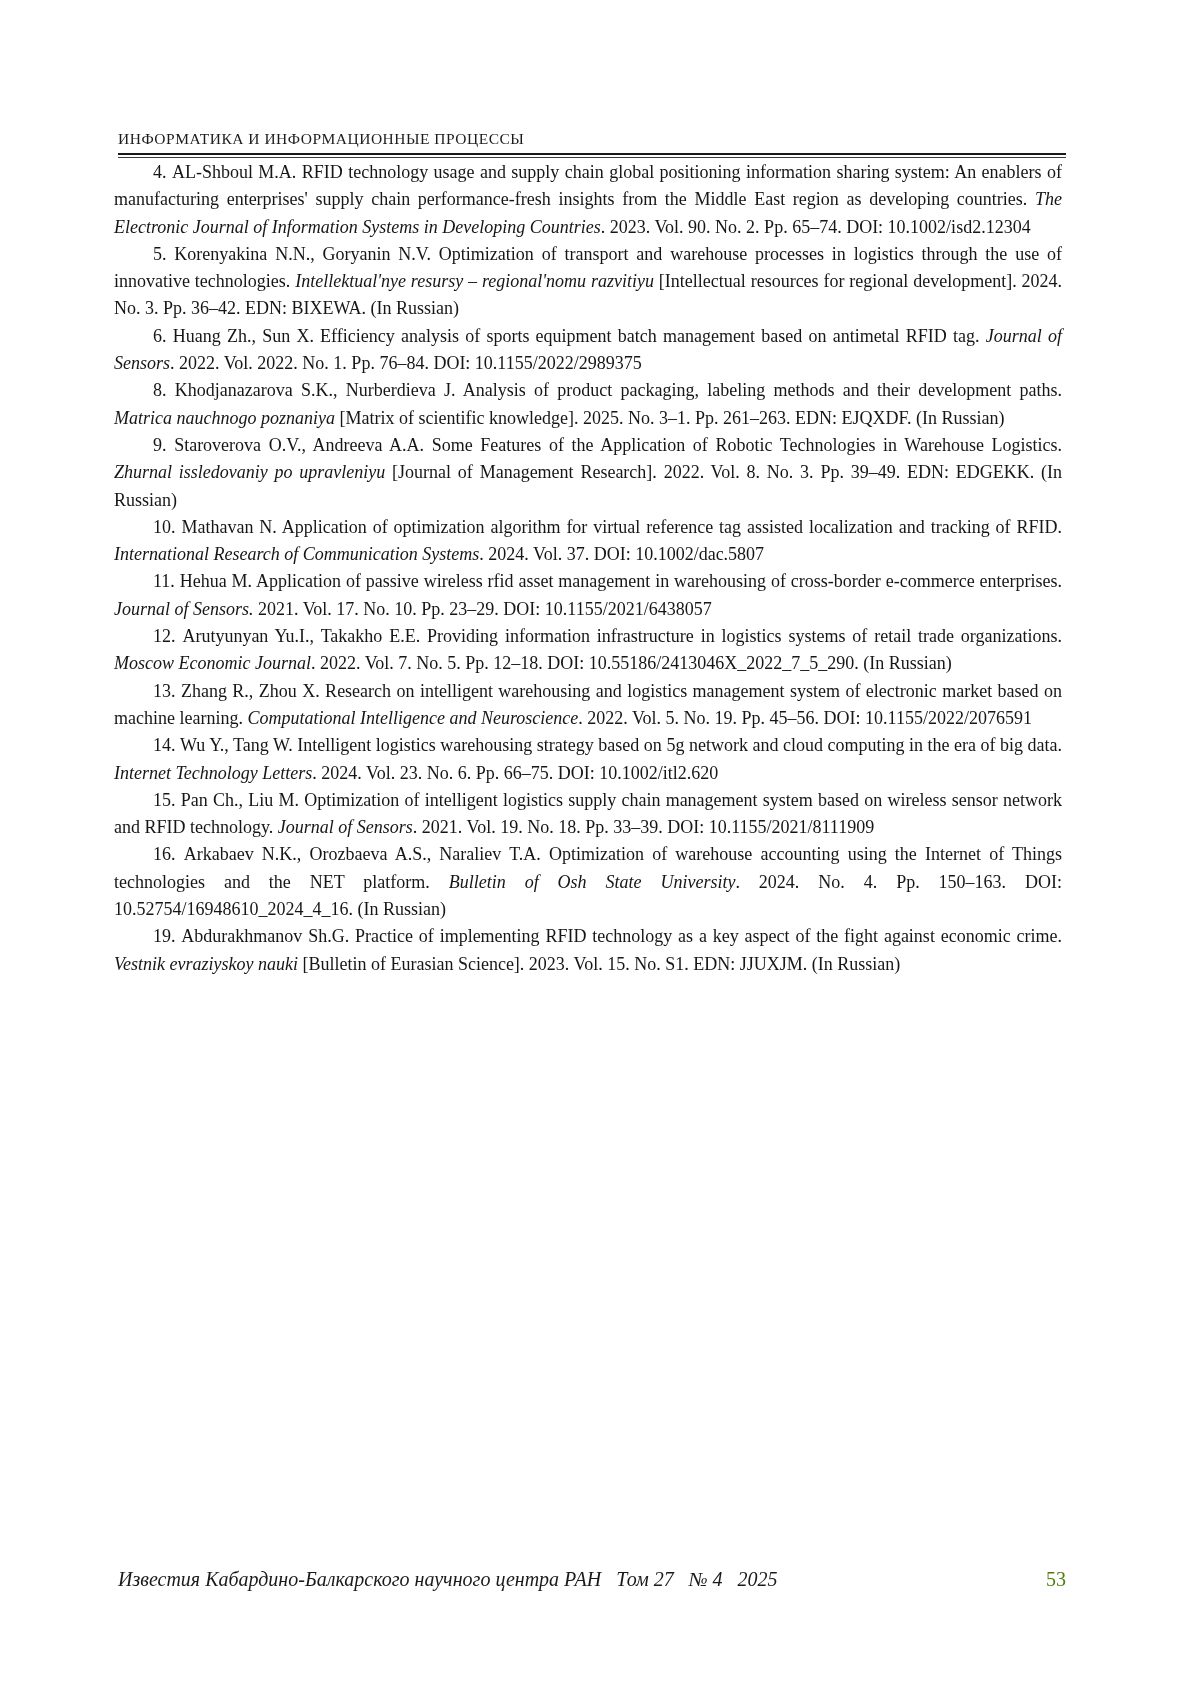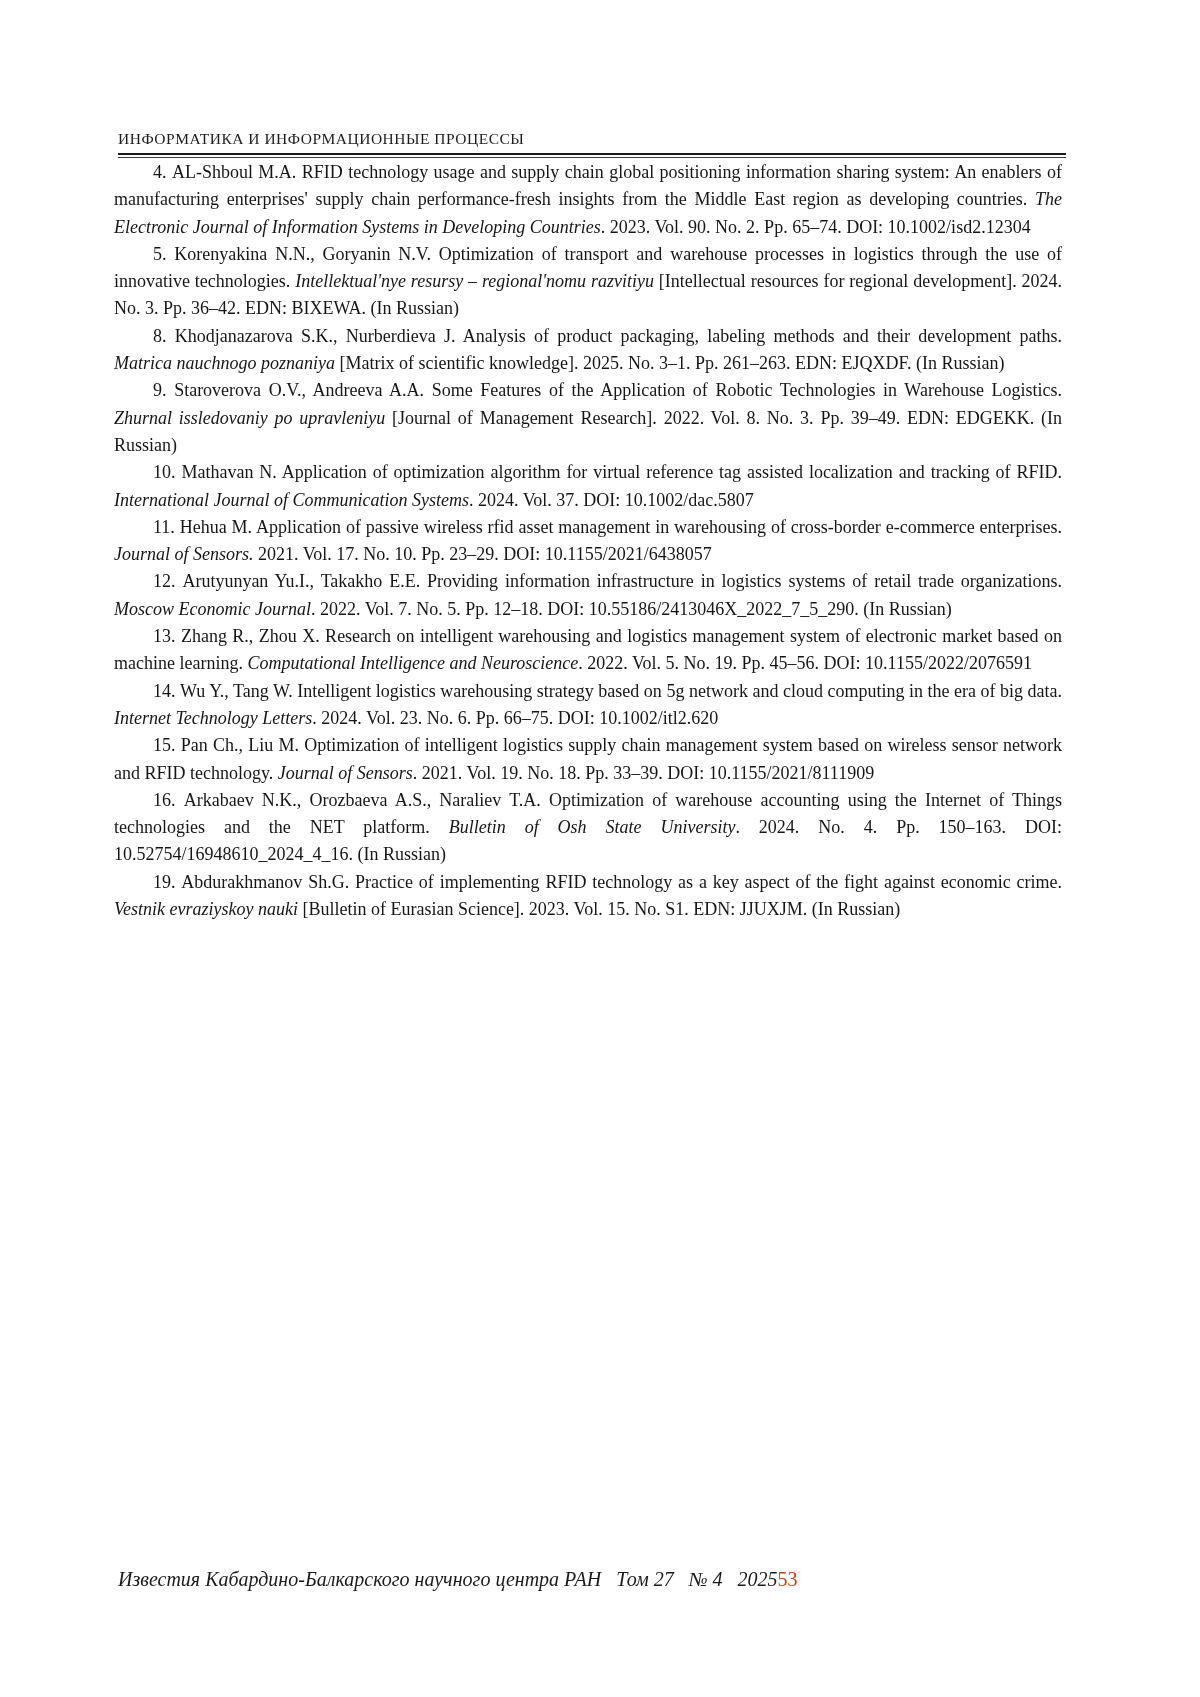--- a/index.html
+++ b/index.html
@@ -57,50 +57,51 @@
   }
   .references i {
     font-style: italic;
   }
   .page-footer {
     position: absolute;
     top: 1568px;
     left: 118px;
     width: 948px;
     display: flex;
-    justify-content: flex-start;
+    justify-content: space-between;
     align-items: baseline;
     font-size: 20px;
   }
   .footer-journal {
     font-style: italic;
     white-space: pre;
     color: #1a1a1a;
   }
   .footer-page {
     font-style: normal;
-    color: #c2410c;
+    color: #4d7c0f;
   }
 </style>
 </head>
 <body>
 
 <div class="page">
 
   <div class="running-header">
     <div class="header-text">ИНФОРМАТИКА И ИНФОРМАЦИОННЫЕ ПРОЦЕССЫ</div>
     <div class="header-rule"></div>
   </div>
 
   <div class="references">
       <p class="ref"><span>4.&nbsp;</span><span>AL-Shboul M.A. RFID technology usage and supply chain global positioning information sharing system: An enablers of manufacturing enterprises' supply chain performance-fresh insights from the Middle East region as developing countries. </span><i>The Electronic Journal of Information Systems in Developing Countries</i><span>. 2023. Vol. 90. No. 2. Pp. 65–74. DOI: 10.1002/isd2.12304</span></p>
       <p class="ref"><span>5.&nbsp;</span><span>Korenyakina N.N., Goryanin N.V. Optimization of transport and warehouse processes in logistics through the use of innovative technologies. </span><i>Intellektual'nye resursy – regional'nomu razvitiyu</i><span> [Intellectual resources for regional development]. 2024. No. 3. Pp. 36–42. EDN: BIXEWA. (In Russian)</span></p>
+      <p class="ref"><span>6.&nbsp;</span><span>Huang Zh., Sun X. Efficiency analysis of sports equipment batch management based on antimetal RFID tag. </span><i>Journal of Sensors</i><span>. 2022. Vol. 2022. No. 1. Pp. 76–84. DOI: 10.1155/2022/2989375</span></p>
       <p class="ref"><span>8.&nbsp;</span><span>Khodjanazarova S.K., Nurberdieva J. Analysis of product packaging, labeling methods and their development paths. </span><i>Matrica nauchnogo poznaniya</i><span> [Matrix of scientific knowledge]. 2025. No. 3–1. Pp. 261–263. EDN: EJQXDF. (In Russian)</span></p>
       <p class="ref"><span>9.&nbsp;</span><span>Staroverova O.V., Andreeva A.A. Some Features of the Application of Robotic Technologies in Warehouse Logistics. </span><i>Zhurnal issledovaniy po upravleniyu</i><span> [Journal of Management Research]. 2022. Vol. 8. No. 3. Pp. 39–49. EDN: EDGEKK. (In Russian)</span></p>
-      <p class="ref"><span>10.&nbsp;</span><span>Mathavan N. Application of optimization algorithm for virtual reference tag assisted localization and tracking of RFID. </span><i>International Journal of Communication Systems</i><span>. 2024. Vol. 37. DOI: 10.1002/dac.5807</span></p>
+      <p class="ref"><span>10.&nbsp;</span><span>Mathavan N. Application of optimization algorithm for virtual reference tag assisted localization and tracking of RFID. </span><i>International Research of Communication Systems</i><span>. 2024. Vol. 37. DOI: 10.1002/dac.5807</span></p>
       <p class="ref"><span>11.&nbsp;</span><span>Hehua M. Application of passive wireless rfid asset management in warehousing of cross-border e-commerce enterprises. </span><i>Journal of Sensors.</i><span> 2021. Vol. 17. No. 10. Pp. 23–29. DOI: 10.1155/2021/6438057</span></p>
       <p class="ref"><span>12.&nbsp;</span><span>Arutyunyan Yu.I., Takakho E.E. Providing information infrastructure in logistics systems of retail trade organizations. </span><i>Moscow Economic Journal</i><span>. 2022. Vol. 7. No. 5. Pp. 12–18. DOI: 10.55186/2413046X_2022_7_5_290. (In Russian)</span></p>
       <p class="ref"><span>13.&nbsp;</span><span>Zhang R., Zhou X. Research on intelligent warehousing and logistics management system of electronic market based on machine learning. </span><i>Computational Intelligence and Neuroscience</i><span>. 2022. Vol. 5. No. 19. Pp. 45–56. DOI: 10.1155/2022/2076591</span></p>
       <p class="ref"><span>14.&nbsp;</span><span>Wu Y., Tang W. Intelligent logistics warehousing strategy based on 5g network and cloud computing in the era of big data. </span><i>Internet Technology Letters</i><span>. 2024. Vol. 23. No. 6. Pp. 66–75. DOI: 10.1002/itl2.620</span></p>
       <p class="ref"><span>15.&nbsp;</span><span>Pan Ch., Liu M. Optimization of intelligent logistics supply chain management system based on wireless sensor network and RFID technology. </span><i>Journal of Sensors</i><span>. 2021. Vol. 19. No. 18. Pp. 33–39. DOI: 10.1155/2021/8111909</span></p>
       <p class="ref"><span>16.&nbsp;</span><span>Arkabaev N.K., Orozbaeva A.S., Naraliev T.A. Optimization of warehouse accounting using the Internet of Things technologies and the NET platform. </span><i>Bulletin of Osh State University</i><span>. 2024. No. 4. Pp. 150–163. DOI: 10.52754/16948610_2024_4_16. (In Russian)</span></p>
       <p class="ref"><span>19.&nbsp;</span><span>Abdurakhmanov Sh.G. Practice of implementing RFID technology as a key aspect of the fight against economic crime. </span><i>Vestnik evraziyskoy nauki</i><span> [Bulletin of Eurasian Science]. 2023. Vol. 15. No. S1. EDN: JJUXJM. (In Russian)</span></p>
     </div>
 
   <div class="page-footer">

